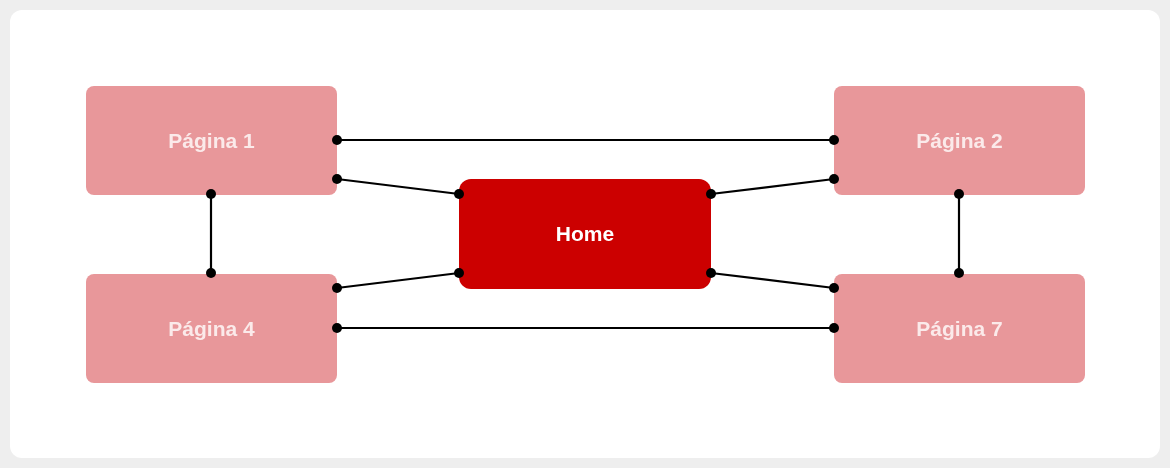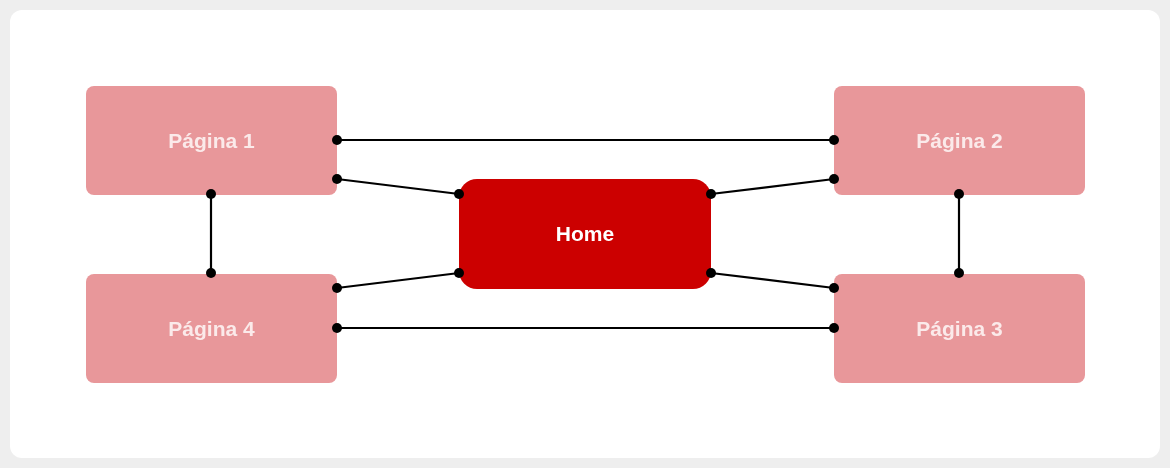--- a/index.html
+++ b/index.html
@@ -1,20 +1,20 @@
 <!DOCTYPE html>
 <html><head>
 <meta charset="utf-8">
 <style>
   html,body{margin:0;padding:0;}
   body{width:1170px;height:468px;background:#eeeeee;position:relative;overflow:hidden;font-family:"Liberation Sans","DejaVu Sans",sans-serif;}
   .card{position:absolute;left:10px;top:10px;width:1150px;height:448px;background:#ffffff;border-radius:12px;}
   .node{position:absolute;display:flex;align-items:center;justify-content:center;color:#fbeaea;font-weight:700;font-size:21px;border-radius:8px;}
   .page{background:#e8979a;width:251px;height:109px;}
-  .home{background:#cc0000;width:252px;height:110px;color:#ffffff;border-radius:18px;}
+  .home{background:#cc0000;width:252px;height:110px;color:#ffffff;border-radius:12px;}
   svg.edges{position:absolute;left:0;top:0;}
 </style>
 </head>
 <body>
 
 <div class="card"></div>
 
 <svg class="edges" width="1170" height="468">
   <g stroke="#000" stroke-width="2.2" fill="none">
     <line x1="337" y1="140" x2="834" y2="140"></line>
@@ -31,21 +31,21 @@
 <div class="node page" style="left:86px;top:86px;">
   <span>Página 1</span>
 </div>
 <div class="node page" style="left:834px;top:86px;text-align:center;">
   <span>Página 2</span>
 </div>
 <div class="node page" style="left:86px;top:274px;">
   <span>Página 4</span>
 </div>
 <div class="node page" style="left:834px;top:274px;">
-  <span>Página 3</span>
+  <span>Página 7</span>
 </div>
 <div class="node home" style="left:459px;top:179px;">
   <span>Home</span>
 </div>
 
 <svg class="edges" width="1170" height="468">
   <g fill="#000">
     <circle cx="337" cy="140" r="5"></circle>
     <circle cx="834" cy="140" r="5"></circle>
     <circle cx="337" cy="328" r="5"></circle>

